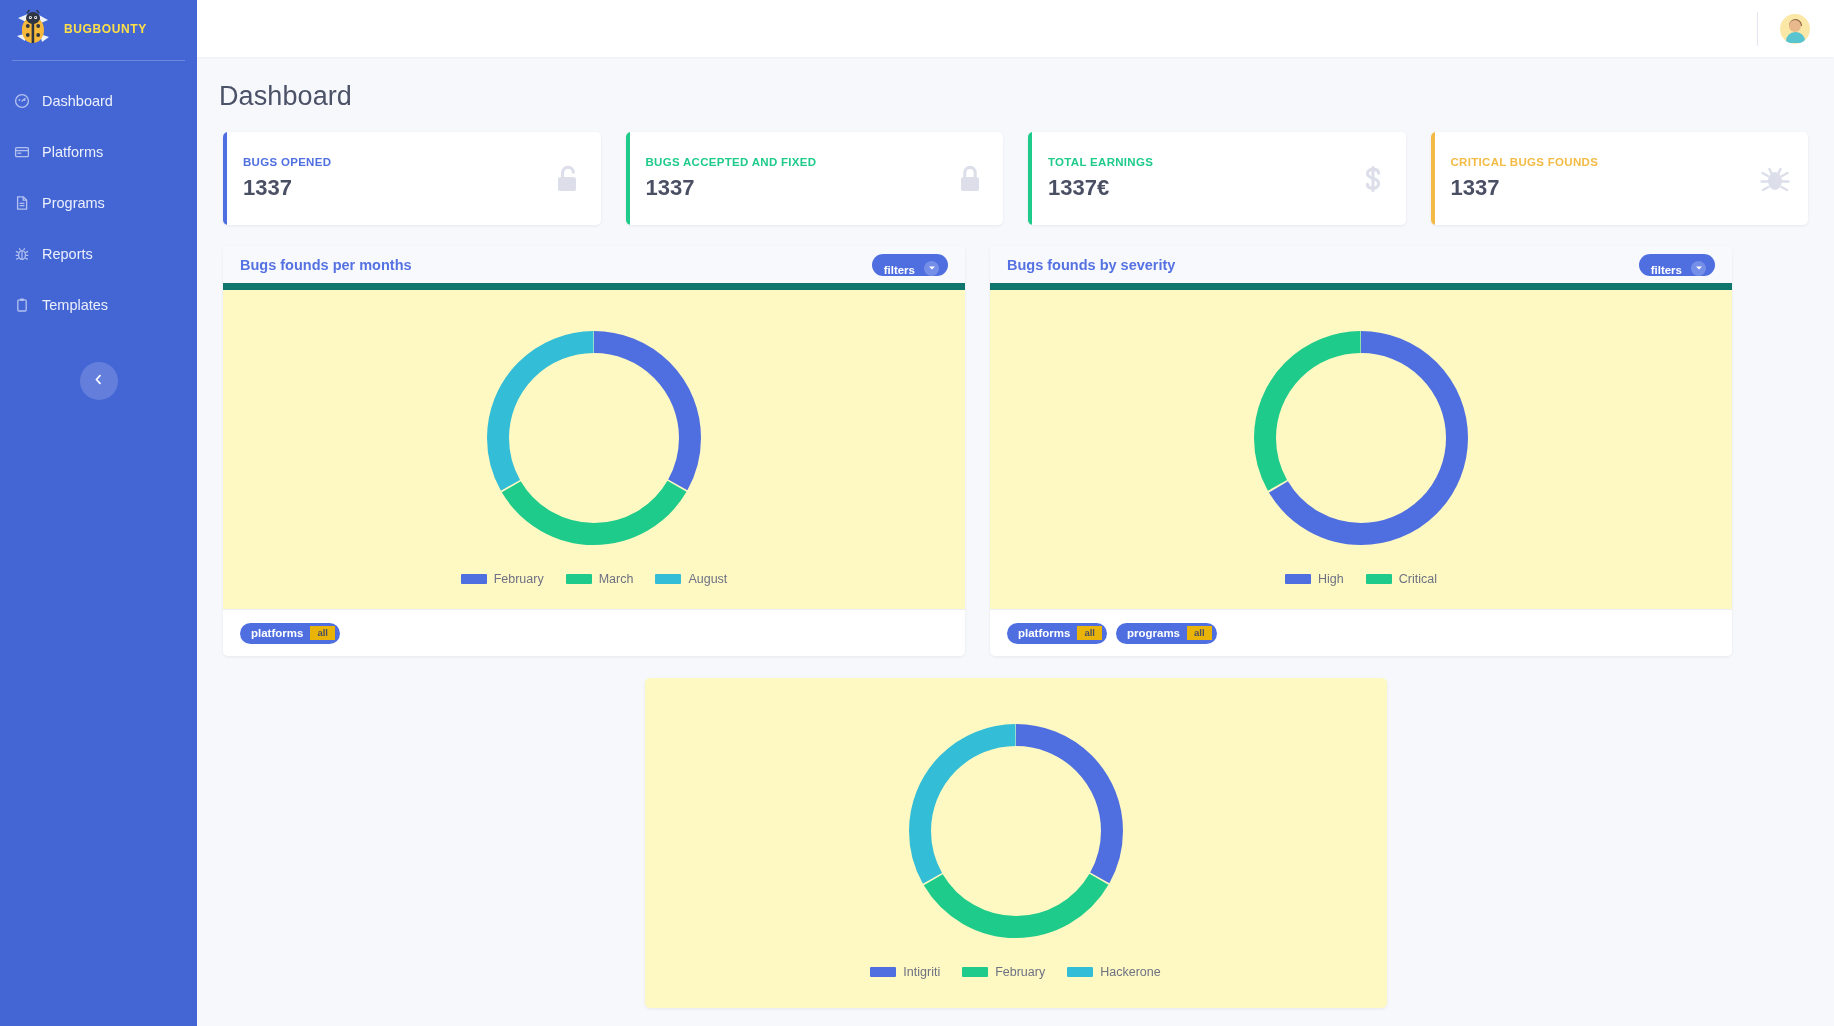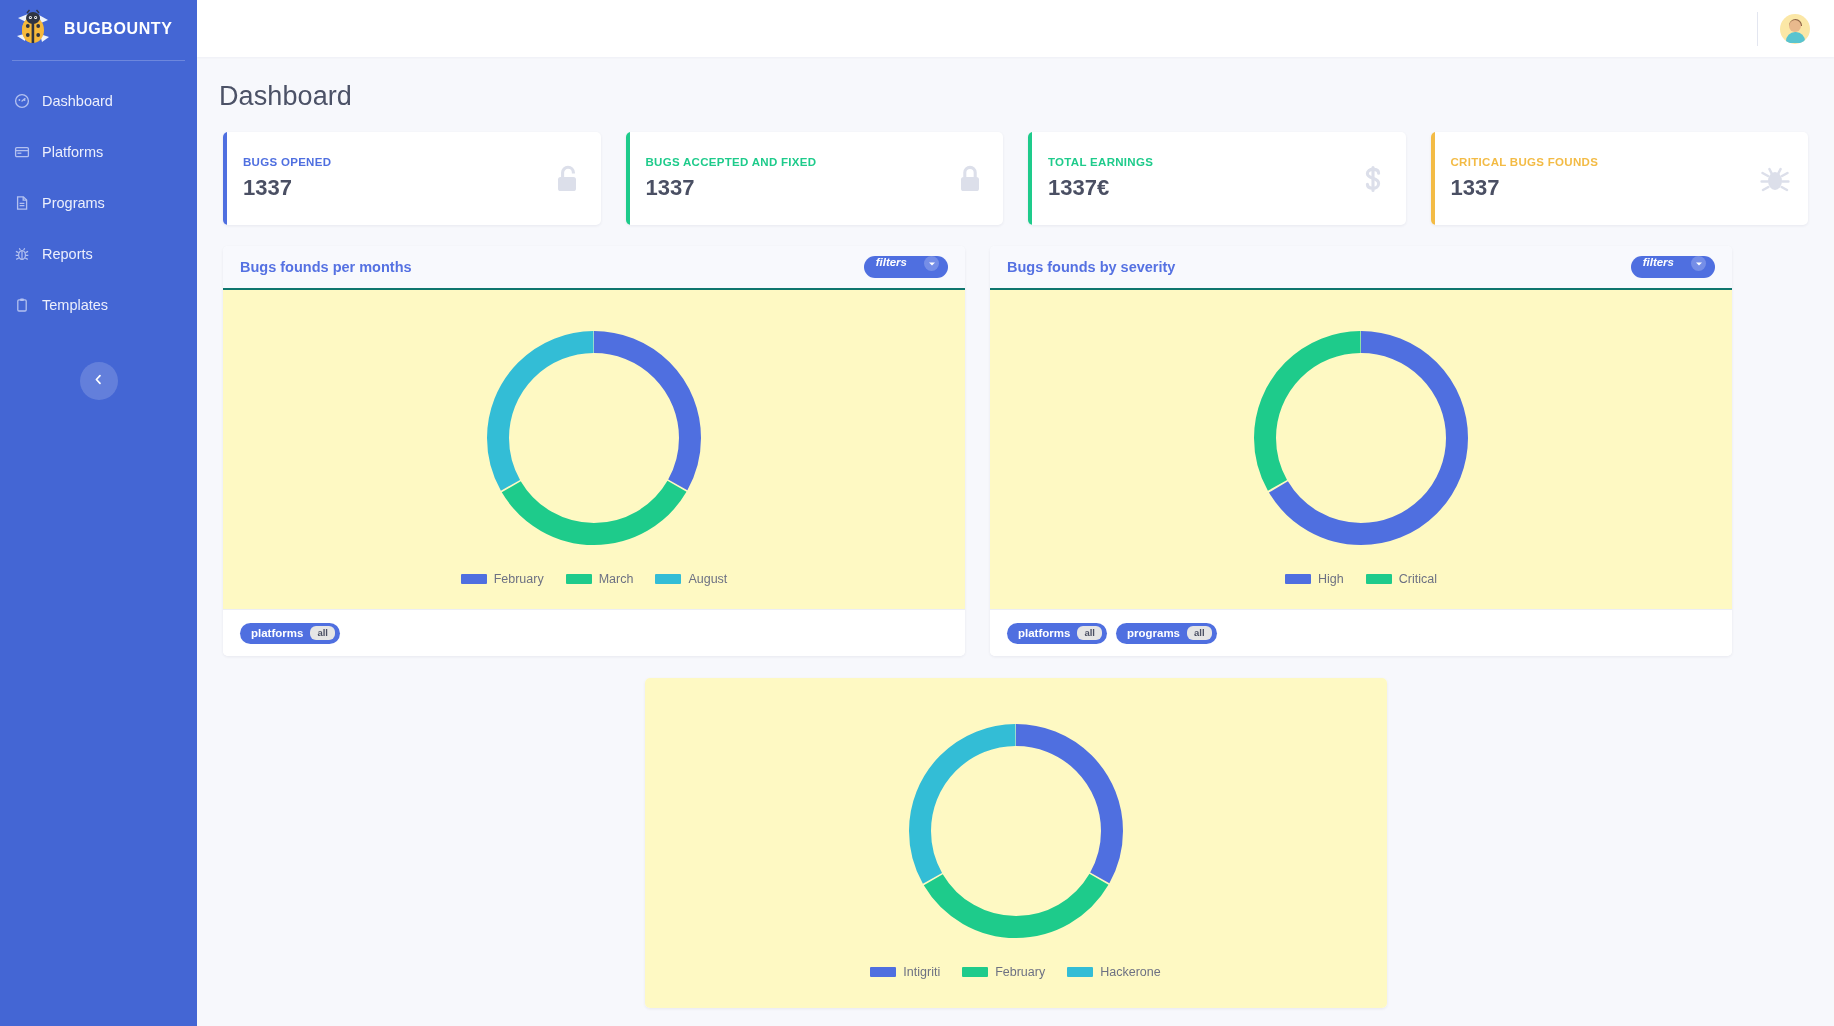--- a/index.html
+++ b/index.html
@@ -27,24 +27,24 @@
     align-items: center;
     padding: 0 10px 0 12px;
     gap: 10px;
   }
   .brand-logo {
     width: 42px; height: 40px;
     position: relative;
     flex-shrink: 0;
   }
   .brand-name {
-    font-size: 16px;
+    font-size: 12px;
     font-weight: bold;
     letter-spacing: 0.6px;
-    color: #ffffff;
+    color: #fde047;
     white-space: nowrap;
   }
   .brand-divider {
     height: 1px;
     background: rgba(255,255,255,0.22);
     margin: 3px 12px 0 12px;
   }
   .nav { padding-top: 14px; }
   .nav-item {
     display: flex;
@@ -198,45 +198,44 @@
   .card {
     background: #ffffff;
     border-radius: 5px;
     box-shadow: 0 1px 3px rgba(23,33,74,0.07);
     overflow: hidden;
     display: flex;
     flex-direction: column;
   }
   .card-head {
     background: #f8f9fd;
-    border-bottom: 2px solid #0f766e;
+    border-bottom: 7px solid #0f766e;
     height: 44px;
     display: flex;
     align-items: center;
     justify-content: space-between;
     padding: 0 17px 0 17px;
   }
   .card-title {
     font-size: 14.5px;
     font-weight: bold;
     color: #5571e2;
   }
   .filters-btn {
     background: #4f6fe0;
     color: #ffffff;
     border-radius: 20px;
     height: 22px;
     display: flex;
-    align-items: flex-start;
-    gap: 17px;
+    align-items: flex-end;
+    gap: 9px;
     padding: 0 9px 0 12px;
     font-size: 11.5px;
     font-weight: bold;
     cursor: pointer;
-    font-style: italic;
   }
   .filters-btn .caret {
     width: 15px; height: 15px;
     border-radius: 50%;
     background: rgba(255,255,255,0.22);
     display: flex; align-items: center; justify-content: center;
   }
   .chart-body {
     flex: 1;
     display: flex;
@@ -280,23 +279,23 @@
     height: 21px;
     display: flex;
     align-items: center;
     gap: 7px;
     padding: 0 5px 0 11px;
     font-size: 11.5px;
     font-weight: bold;
     cursor: pointer;
   }
   .pill-badge {
-    background: #e5e5e5;
+    background: #eab308;
     color: #4a4f63;
-    border-radius: 6px;
+    border-radius: 0;
     font-size: 9.5px;
     font-weight: bold;
     padding: 2px 7px;
     line-height: 1;
   }
   .bottom-row {
     display: flex;
     justify-content: center;
     padding: 22px 26px 0 26px;
   }

